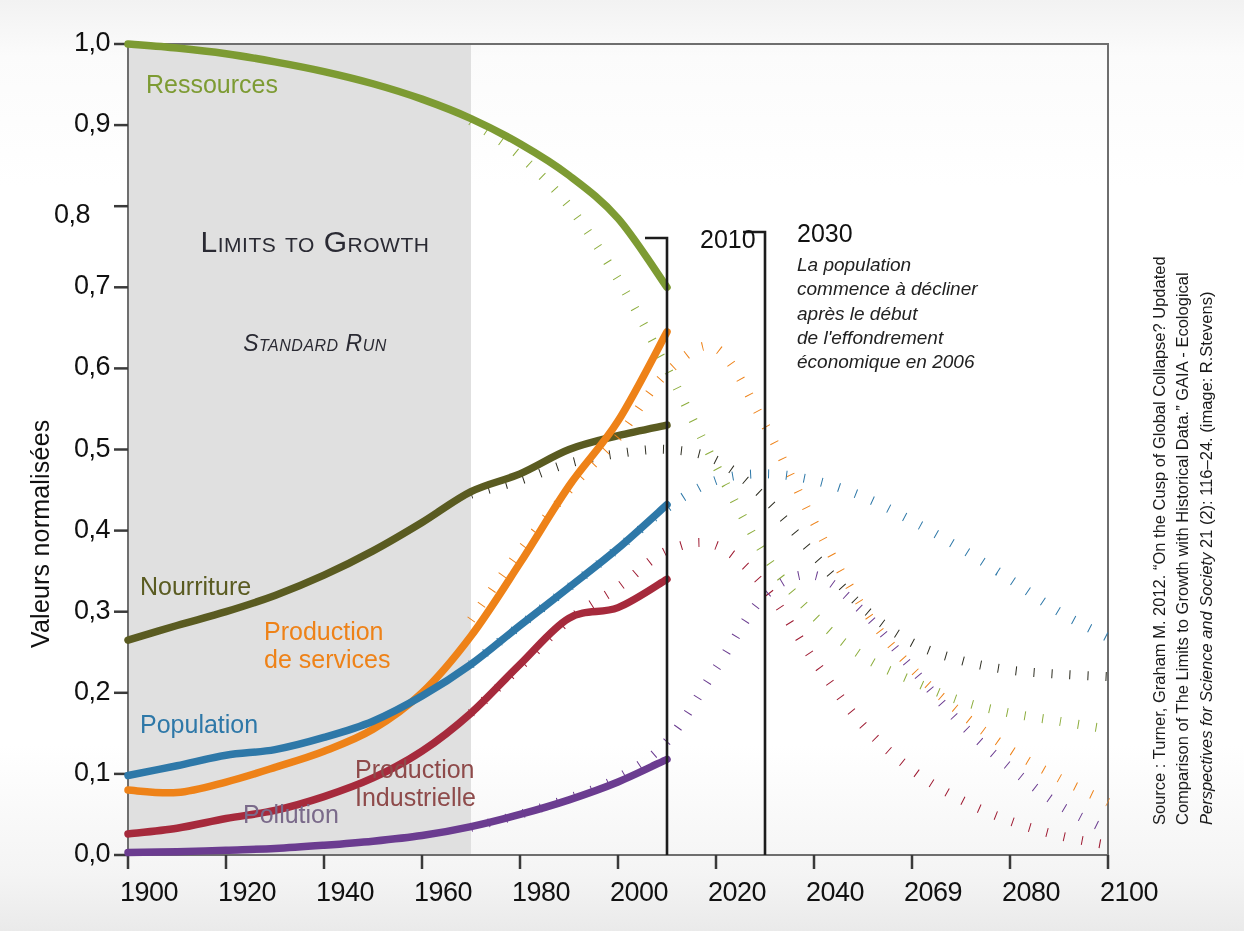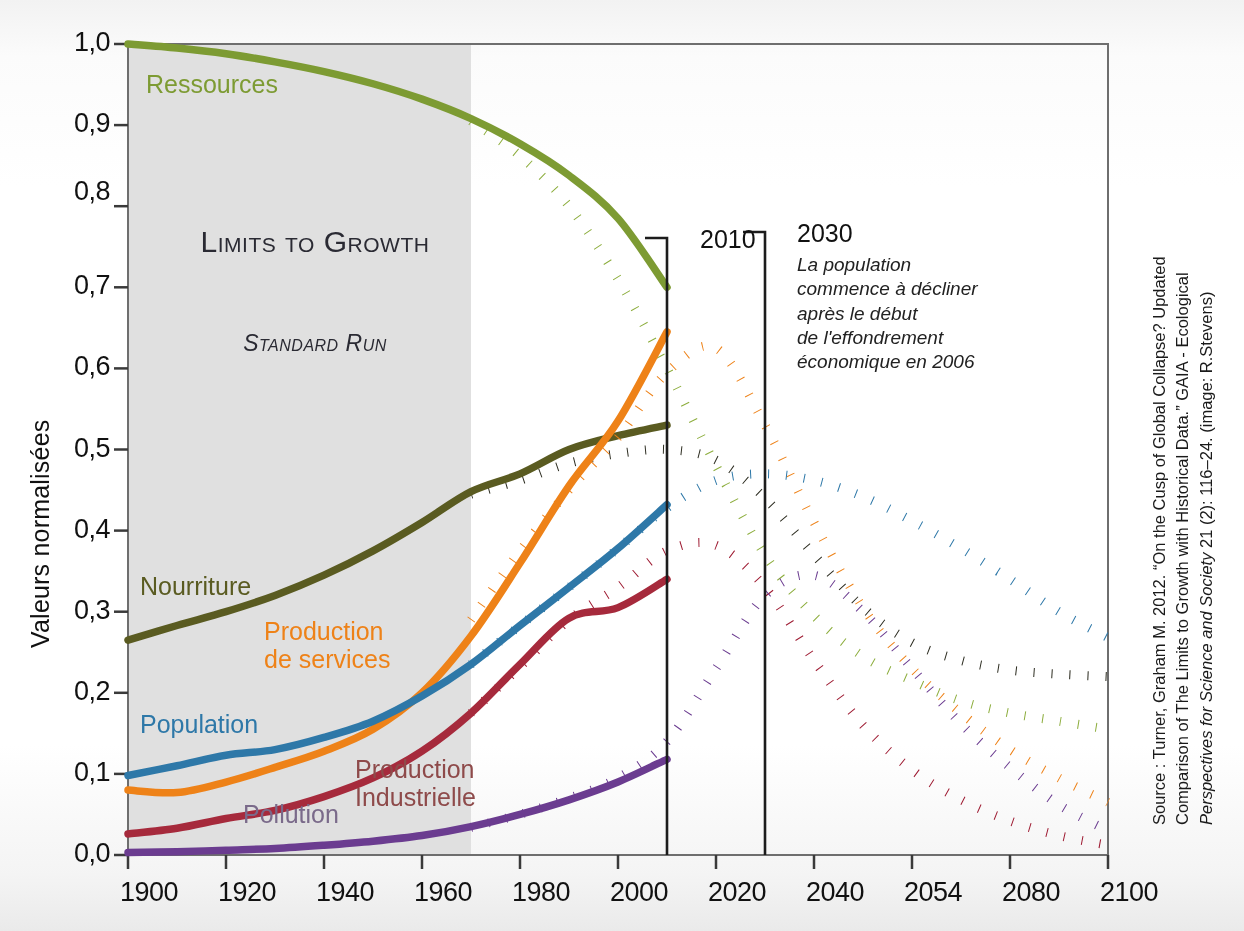--- a/index.html
+++ b/index.html
@@ -97,32 +97,32 @@
       <path d="M 743 232 L 765 232 L 765 855" fill="none" stroke="#1c1c1c" stroke-width="2.6"></path>
     </svg>
     <div class="ytick" style="left: 34px; top: 838px;">0,0</div>
     <div class="ytick" style="left: 34px; top: 756.9px;">0,1</div>
     <div class="ytick" style="left: 34px; top: 675.8px;">0,2</div>
     <div class="ytick" style="left: 34px; top: 594.7px;">0,3</div>
     <div class="ytick" style="left: 34px; top: 513.6px;">0,4</div>
     <div class="ytick" style="left: 34px; top: 432.5px;">0,5</div>
     <div class="ytick" style="left: 34px; top: 351.4px;">0,6</div>
     <div class="ytick" style="left: 34px; top: 270.3px;">0,7</div>
-    <div class="ytick" style="left: 34px; top: 176px;">0,8</div>
+    <div class="ytick" style="left: 34px; top: 199px; text-align: center;">0,8</div>
     <div class="ytick" style="left: 34px; top: 108.1px; text-align: right;">0,9</div>
     <div class="ytick" style="left: 34px; top: 27px;">1,0</div>
     <div class="xtick" style="left: 78px; top: 877px;">1900</div>
     <div class="xtick" style="left: 176px; top: 877px;">1920</div>
     <div class="xtick" style="left: 274px; top: 877px;">1940</div>
     <div class="xtick" style="left: 372px; top: 877px;">1960</div>
     <div class="xtick" style="left: 470px; top: 877px;">1980</div>
     <div class="xtick" style="left: 568px; top: 877px;">2000</div>
     <div class="xtick" style="left: 666px; top: 877px;">2020</div>
     <div class="xtick" style="left: 764px; top: 877px;">2040</div>
-    <div class="xtick" style="left: 862px; top: 877px;">2054</div>
+    <div class="xtick" style="left: 862px; top: 877px;">2069</div>
     <div class="xtick" style="left: 960px; top: 877px;">2080</div>
     <div class="xtick" style="left: 1058px; top: 877px;">2100</div>
     <div class="axis-title" style="left: 26px; top: 648px;">Valeurs normalisées</div>
     <div class="titleblock t1" style="left: 170px; top: 225px; width: 290px;">Limits to Growth</div>
     <div class="titleblock t3" style="left: 170px; top: 330px; width: 290px;">Standard Run</div>
     <div class="serieslabel" style="left: 146px; top: 70px; color: rgb(125, 155, 51);">
       <div>Ressources</div>
     </div>
     <div class="serieslabel" style="left: 140px; top: 572px; color: rgb(90, 91, 33);">
       <div>Nourriture</div>

